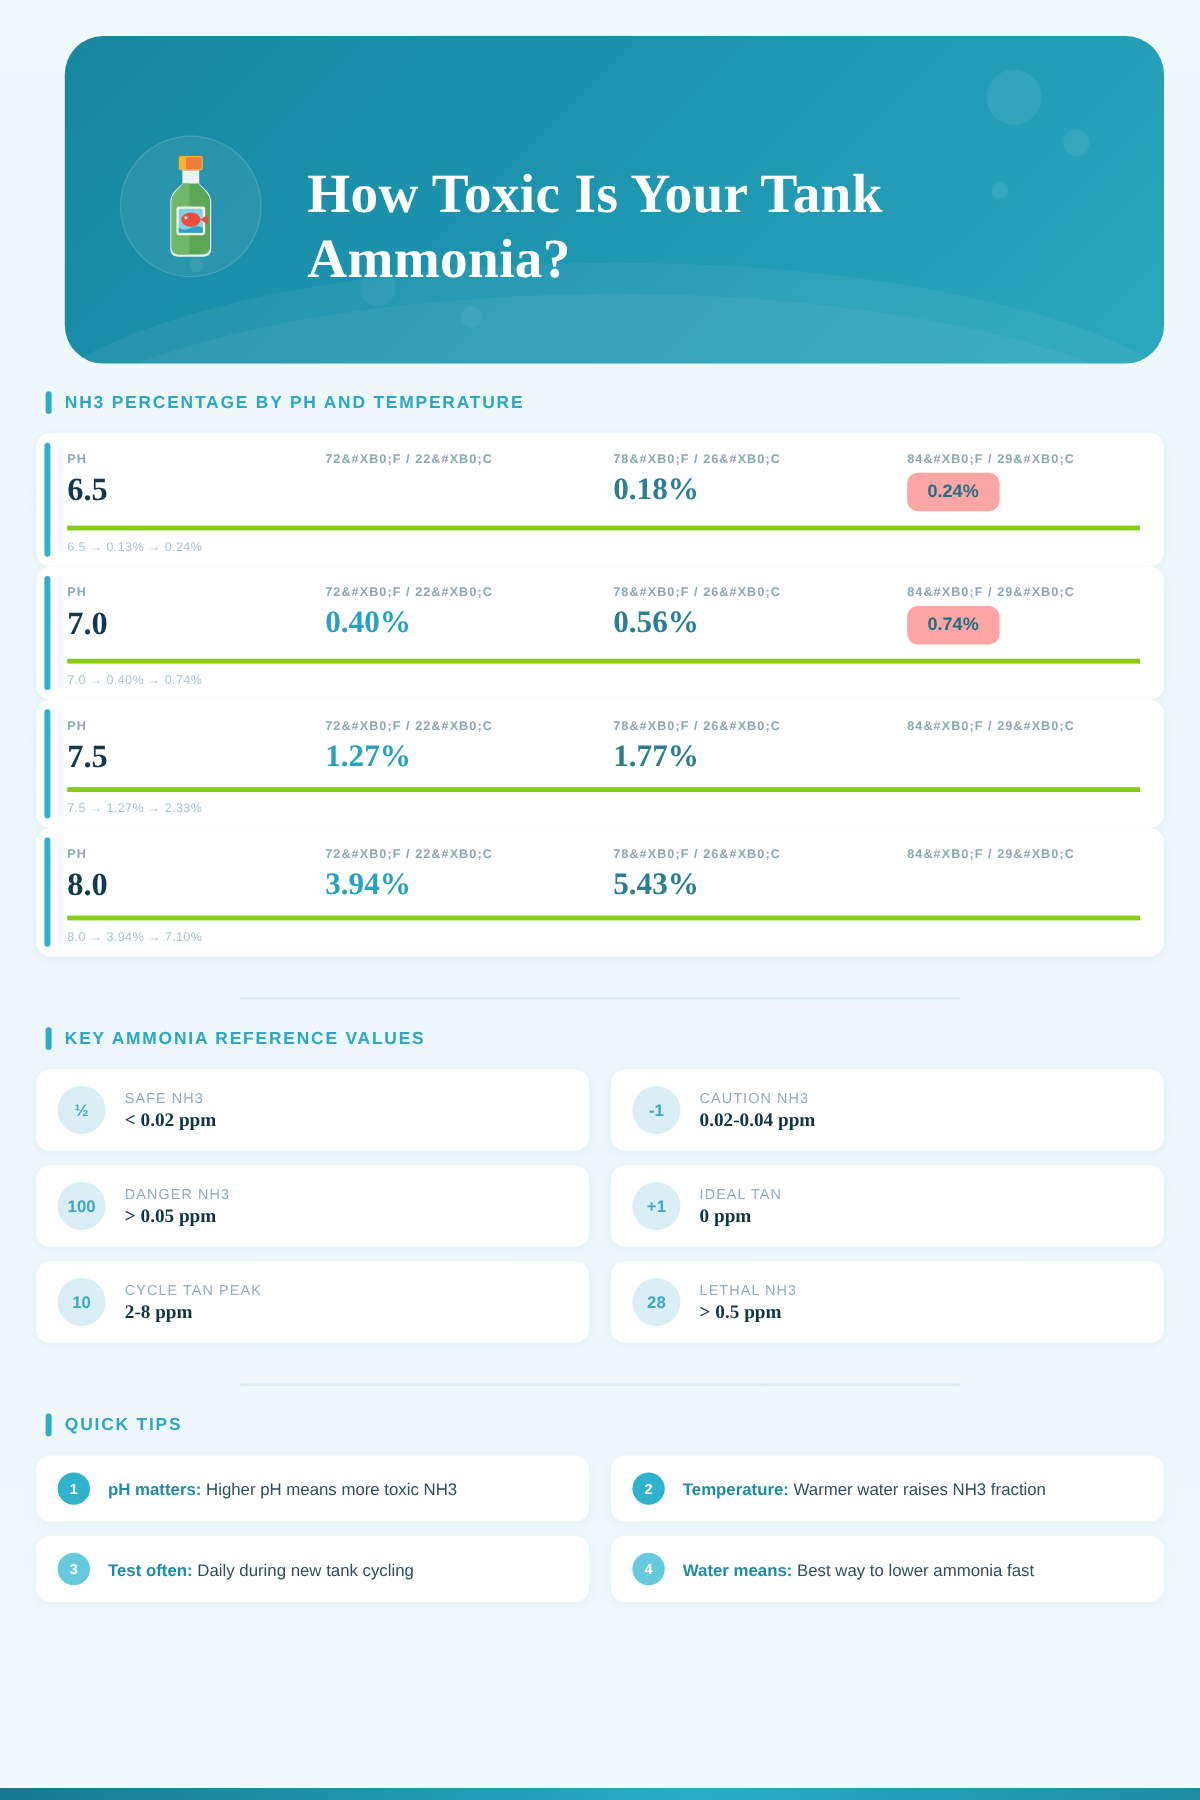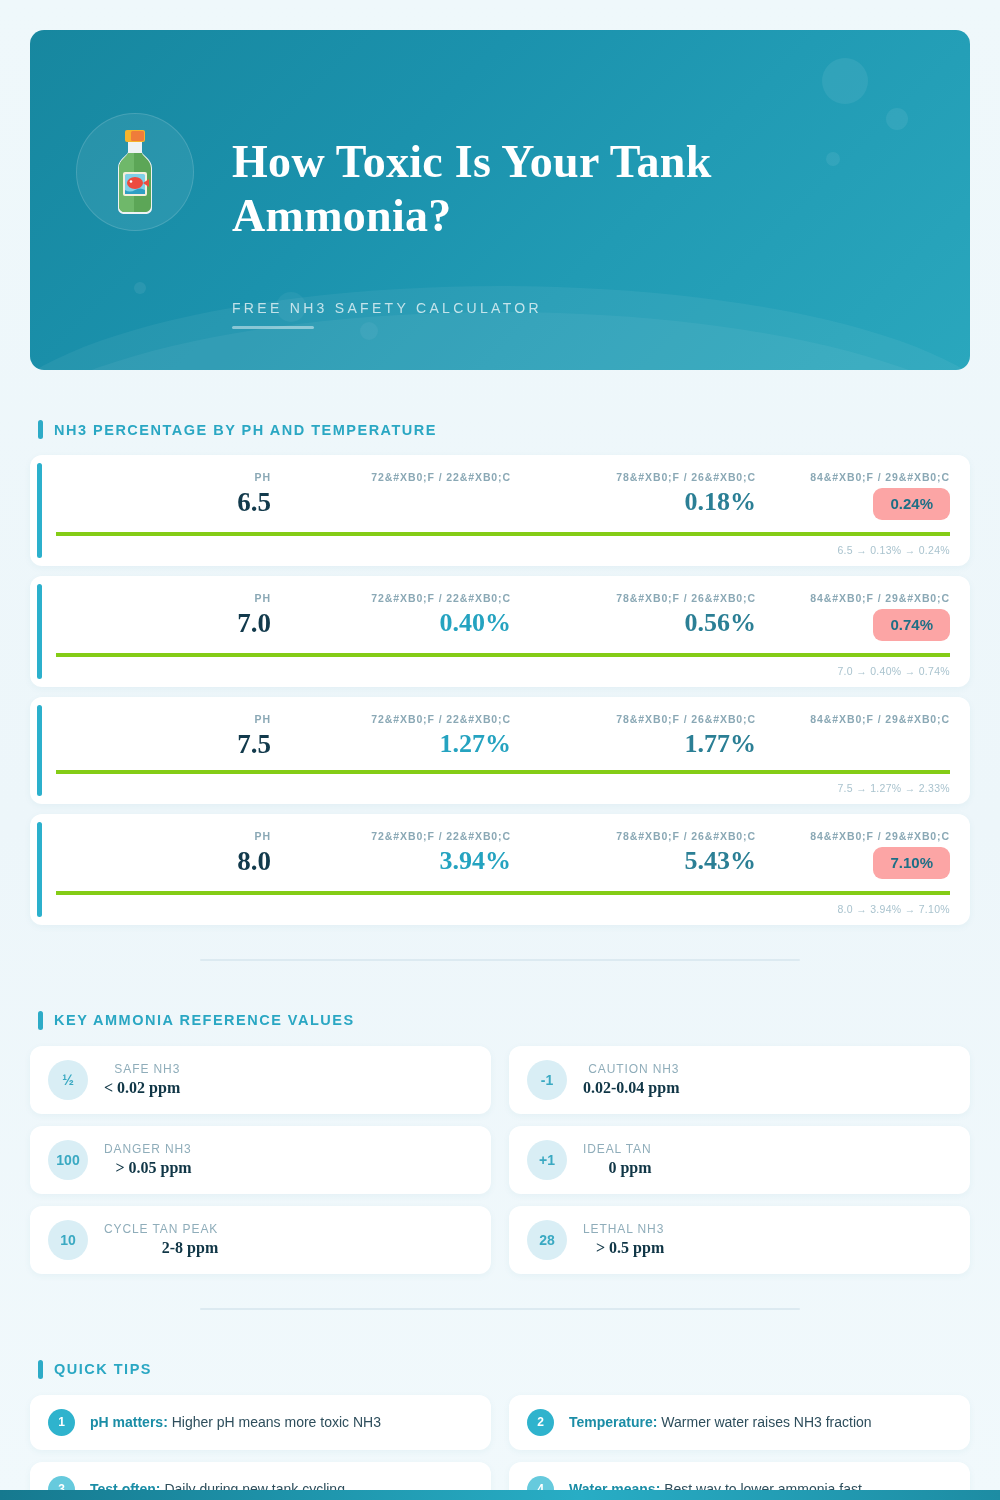--- a/index.html
+++ b/index.html
@@ -21,24 +21,25 @@
     width: 1000px;
     height: 1500px;
     position: relative;
     background: linear-gradient(180deg, #eff8fb 0%, #edf6fa 55%, #f1f9fc 100%);
     padding: 30px 30px 0 30px;
   }
 
   
   .hero {
     position: relative;
-    height: 340px;
-    border-radius: 14px;
+    height: 273px;
+    border-radius: 32px;
     overflow: hidden;
     background: linear-gradient(135deg, #17879f 0%, #1b92ad 38%, #219bb4 62%, #2aa7bd 100%);
+    margin-left: 24px;
   }
   .hero-bubbles { position: absolute; inset: 0; }
   .bub {
     position: absolute;
     border-radius: 50%;
     background: rgba(255,255,255,0.07);
   }
   .bub.b1 { width: 46px; height: 46px; top: 28px; right: 102px; }
   .bub.b2 { width: 22px; height: 22px; top: 78px; right: 62px; }
   .bub.b3 { width: 14px; height: 14px; top: 122px; right: 130px; }
@@ -100,21 +101,21 @@
   }
   .hero-rule {
     margin-top: 10px;
     width: 82px;
     height: 3px;
     border-radius: 2px;
     background: rgba(255,255,255,0.45);
   }
 
   
-  .section { margin-top: 50px; text-align: right; }
+  .section { margin-top: 23px; }
   .section-head {
     display: flex;
     align-items: center;
     gap: 11px;
     margin-bottom: 16px;
     padding-left: 8px;
   }
   .section-bar {
     width: 5px;
     height: 19px;
@@ -123,21 +124,21 @@
   }
   .section-title {
     font-size: 14.5px;
     font-weight: bold;
     letter-spacing: 1.5px;
     color: #2aa7c3;
     text-transform: uppercase;
   }
 
   
-  .ph-list { display: flex; flex-direction: column; gap: 10px; }
+  .ph-list { display: flex; flex-direction: column; }
 
   .ph-row {
     position: relative;
     background: #ffffff;
     border-radius: 12px;
     padding: 16px 20px 10px 26px;
     box-shadow: 0 2px 7px rgba(40,120,150,0.055);
     overflow: hidden;
   }
   .ph-accent {
@@ -426,21 +427,20 @@
             <div>
               <div class="cell-label">72&amp;#XB0;F / 22&amp;#XB0;C</div>
               <div class="cell-val-a">3.94%</div>
             </div>
             <div>
               <div class="cell-label">78&amp;#XB0;F / 26&amp;#XB0;C</div>
               <div class="cell-val-b">5.43%</div>
             </div>
             <div>
               <div class="cell-label">84&amp;#XB0;F / 29&amp;#XB0;C</div>
-              <div class=""><span class="pill">7.10%</span></div>
             </div>
           </div>
           <div class="ph-foot">8.0 → 3.94% → 7.10%</div>
         </div>
       </div>
   </div>
 
   <div class="divider"></div>
 
   <div class="section">

